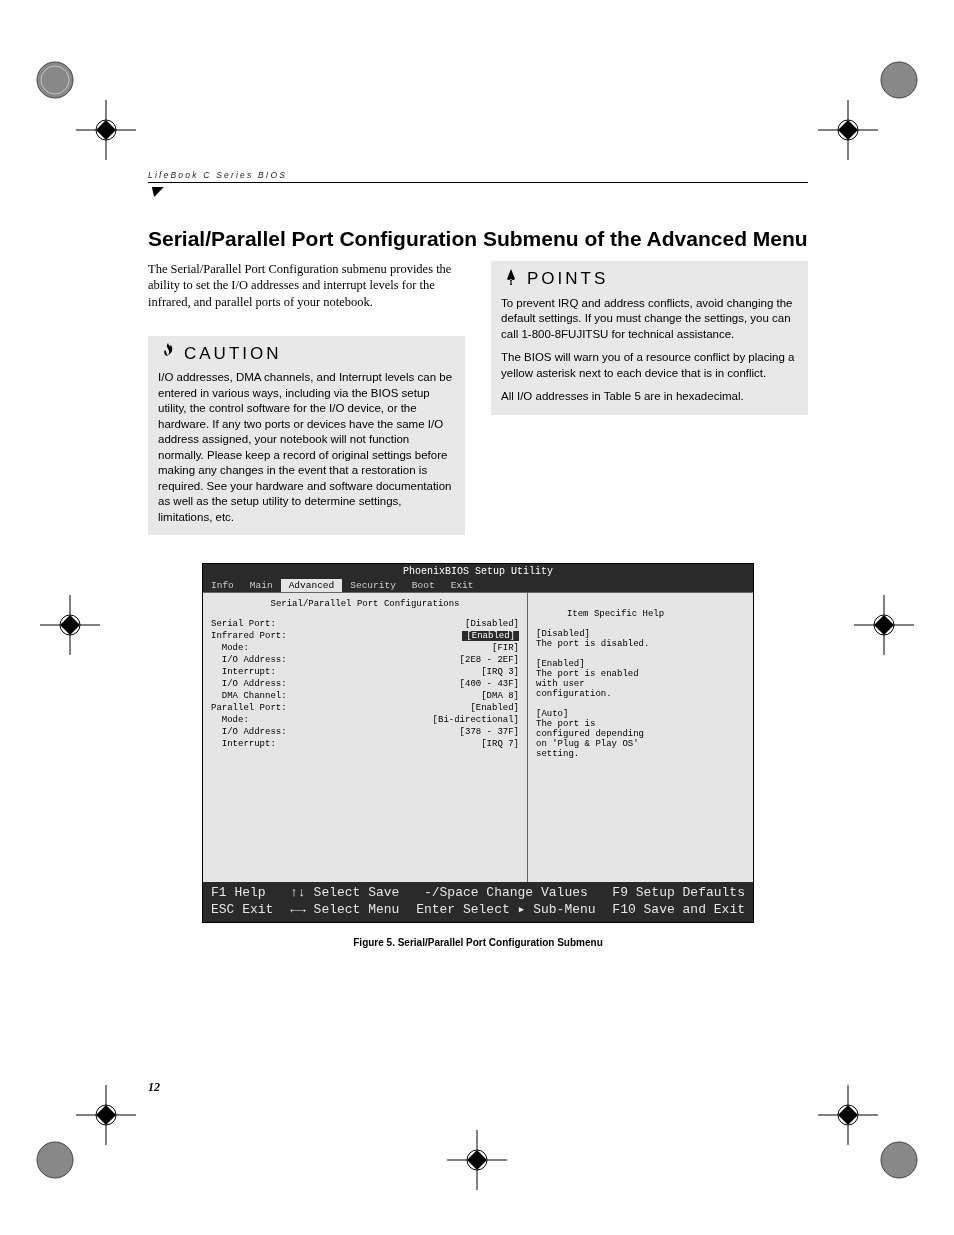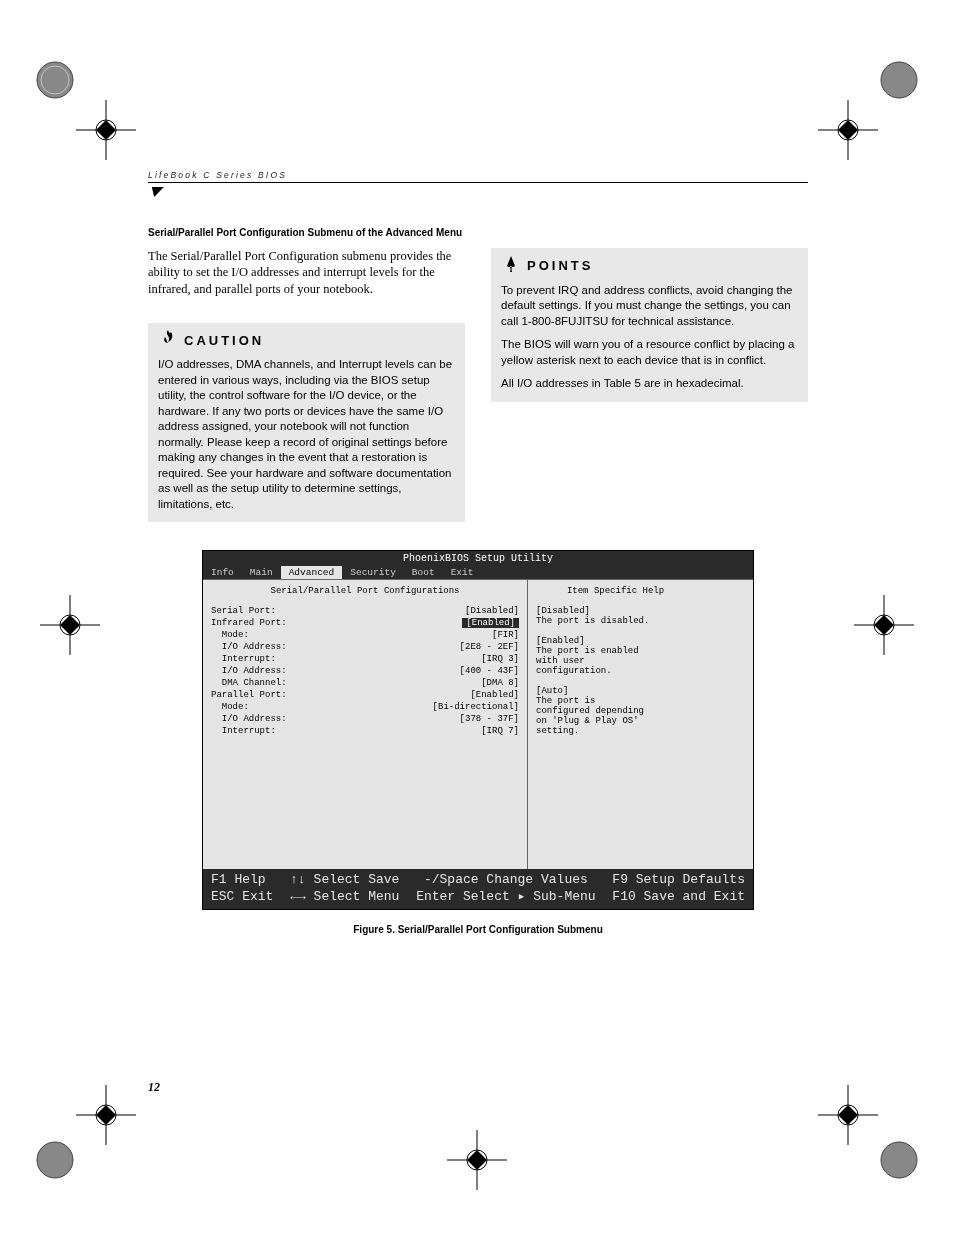--- a/index.html
+++ b/index.html
@@ -41,21 +41,21 @@
     border-right: 6px solid transparent;
     border-top: 10px solid #000;
     display: inline-block;
     transform: skewX(-20deg);
     margin-left: 2px;
     margin-bottom: 26px;
   }
   h2.section-title {
     font-family: Arial, Helvetica, sans-serif;
     font-weight: bold;
-    font-size: 10px;
+    font-size: 21px;
     margin-bottom: 10px;
   }
   .two-col {
     display: flex;
     gap: 26px;
   }
   .col { width: 320px; font-size: 12.5px; line-height: 1.3; }
   .intro-para { font-family: 'Minion Pro', Georgia, serif; font-size: 12.5px; margin-bottom: 26px; }
   .callout-box {
     background: #e8e8e8;
@@ -64,23 +64,23 @@
     font-size: 11.5px;
     line-height: 1.35;
   }
   .callout-head {
     display: flex;
     align-items: center;
     gap: 6px;
     margin-bottom: 4px;
   }
   .callout-head .label {
-    font-weight: bold;
+    font-weight: normal;
     letter-spacing: 3px;
-    font-size: 13px;
+    font-size: 17px;
   }
   .callout-box p { margin-bottom: 8px; }
   .callout-box p:last-child { margin-bottom: 0; }
   
   .bios-figure {
     margin: 28px auto 0 auto;
     width: 552px;
   }
   .bios-outer {
     border: 1px solid #000;
@@ -115,21 +115,21 @@
     min-height: 290px;
     border-top: 1px solid #666;
   }
   .bios-left {
     width: 325px;
     padding: 6px 8px;
     border-right: 1px solid #666;
   }
   .bios-right {
     width: 175px;
-    padding: 6px 8px;
+    padding: 16px 8px;
   }
   .bios-subtitle { text-align: center; margin-bottom: 10px; font-size: 9px; }
   .bios-row { display: flex; justify-content: space-between; margin: 2px 0;}
   .bios-row .val { }
   .bios-row .val.hl { background: #2a2a2a; color: #fff; padding: 0 4px;}
   .bios-footer {
     background: #2a2a2a;
     color: #e5e5e5;
     font-family: 'Courier New', monospace;
     font-size: 13px;

